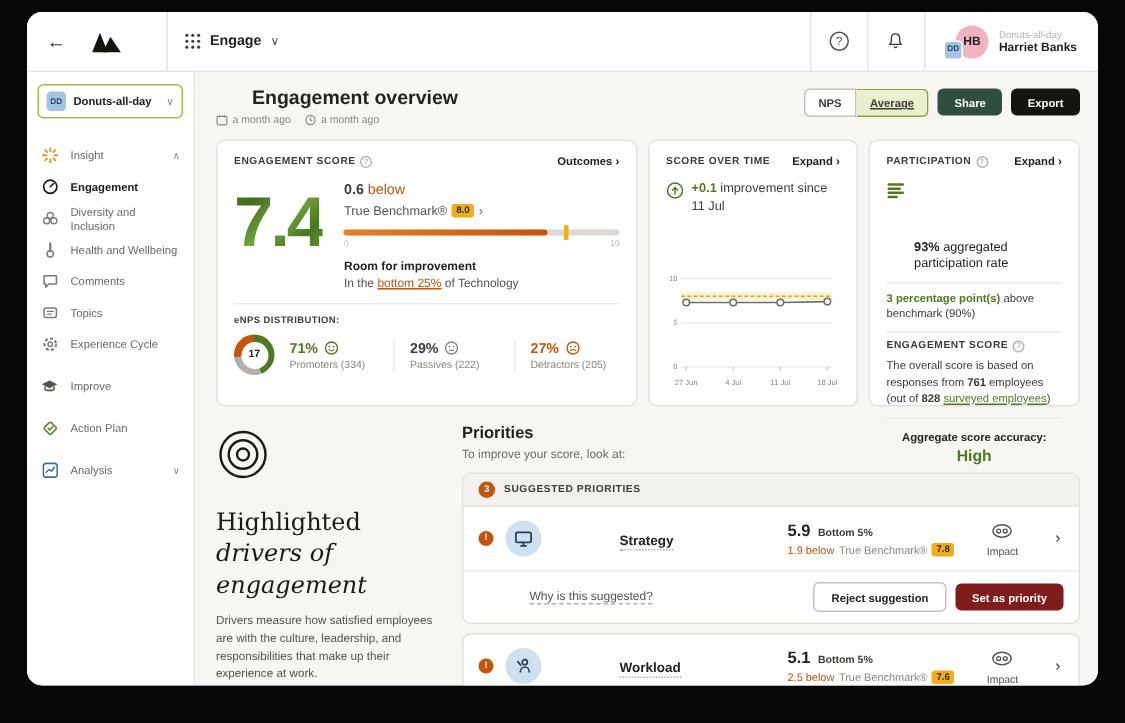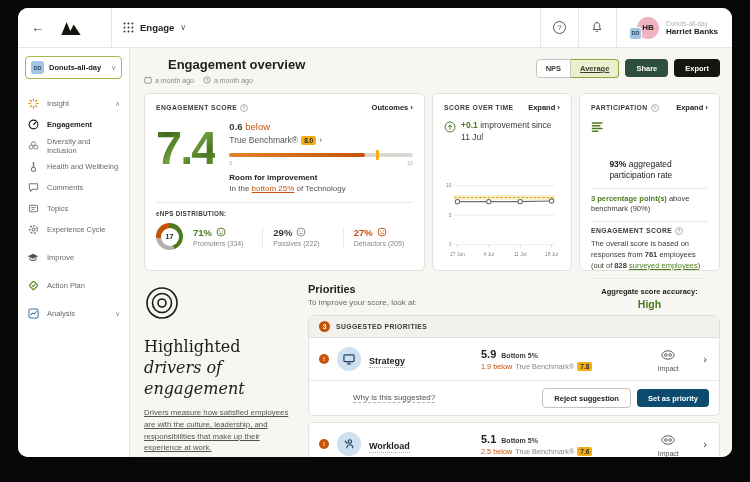--- a/index.html
+++ b/index.html
@@ -110,48 +110,48 @@
   .link-green { color:#4e7a1e; text-decoration:underline; cursor:pointer; }
   .accuracy { text-align:center; margin-top:3px; }
   .acc-label { font-size:7.5px; font-weight:bold; color:#23221f; }
   .acc-value { font-size:10.5px; font-weight:bold; color:#4e7a1e; margin-top:2px; }
 
   
   .bottom { display:flex; gap:14px; margin-top:12px; }
   .drivers { flex:0 0 150px; padding-top:2px; }
   .drivers-title { font-family:"DejaVu Serif","Liberation Serif",serif; font-size:16px; line-height:1.3; margin-top:12px; color:#1b1a18; }
   .drivers-title .it { font-style:italic; }
-  .drivers-desc { font-size:7.8px; color:#55534e; line-height:1.5; margin-top:8px;text-decoration:underline; }
+  .drivers-desc { font-size:7.8px; color:#55534e; line-height:1.5; margin-top:8px; }
 
   .prio { flex:1; min-width:0; }
   .prio-title { font-size:11px; font-weight:bold; }
   .prio-sub { font-size:8px; color:#6b6965; margin-top:3px; }
   .panel { border:1px solid #e3e1dc; border-radius:6px; background:#fff; margin-top:8px; overflow:hidden; }
   .panel-hd { background:#f3f1ee; border-bottom:1px solid #e3e1dc; padding:5px 10px; display:flex; align-items:center; gap:6px; }
   .count-badge { width:11px; height:11px; border-radius:50%; background:#c4540a; color:#fff; font-size:6.5px; font-weight:bold; display:flex; align-items:center; justify-content:center; }
   .panel-title { font-size:6.8px; font-weight:bold; letter-spacing:.4px; color:#3d3b36; }
   .prow { display:flex; align-items:center; padding:8px 10px; gap:8px; background:#fff; }
   .pr-alert { width:10px; height:10px; border-radius:50%; background:#c4540a; color:#fff; font-size:6px; font-weight:bold; display:flex; align-items:center; justify-content:center; flex:0 0 10px; }
   .pr-icon { width:24px; height:24px; border-radius:50%; background:#cfe0f0; display:flex; align-items:center; justify-content:center; flex:0 0 24px; }
   .pr-name { font-size:9px; font-weight:bold; border-bottom:1px dotted #b5b2ac; padding-bottom:1px; cursor:pointer; }
-  .pr-namebox { width:90px; }
+  .pr-namebox { width:90px;margin-left:44px; }
   .pr-score { flex:1; padding-left:14px; }
   .pr-line1 { display:flex; align-items:baseline; gap:5px; }
   .pr-num { font-size:11px; font-weight:bold; }
   .pr-pct { font-size:7px; font-weight:bold; color:#3d3b36; }
   .pr-line2 { font-size:7.3px; color:#8a8781; margin-top:2px; display:flex; align-items:center; gap:3px; }
   .pr-delta { color:#c4540a; }
   .pr-impact { text-align:center; width:46px; cursor:pointer; }
   .pr-impact .lab { font-size:7px; color:#55534e; margin-top:1px; }
   .pr-chev { font-size:11px; color:#3d3b36; padding:0 2px 0 4px; cursor:pointer; }
   .prow-actions { border-top:1px solid #eceae6; padding:7px 10px 7px 44px; display:flex; align-items:center; background:#fff; }
   .why-link { font-size:8px; color:#55534e; border-bottom:1px dashed #b5b2ac; cursor:pointer; }
   .act-sp { flex:1; }
   .btn-reject { background:#fff; border:1px solid #c6c3bd; color:#23221f; margin-right:6px; }
-  .btn-set { background:#0c4a6e; color:#fff; }
+  .btn-set { background:#7f1d1d; color:#fff; }
   .panel.second { margin-top:6px; border-radius:6px 6px 0 0; }
 </style>
 </head>
 <body>
 
 <div class="window">
 
   <div class="topbar">
     <div class="tb-left">
       <span class="back-btn">←</span>

